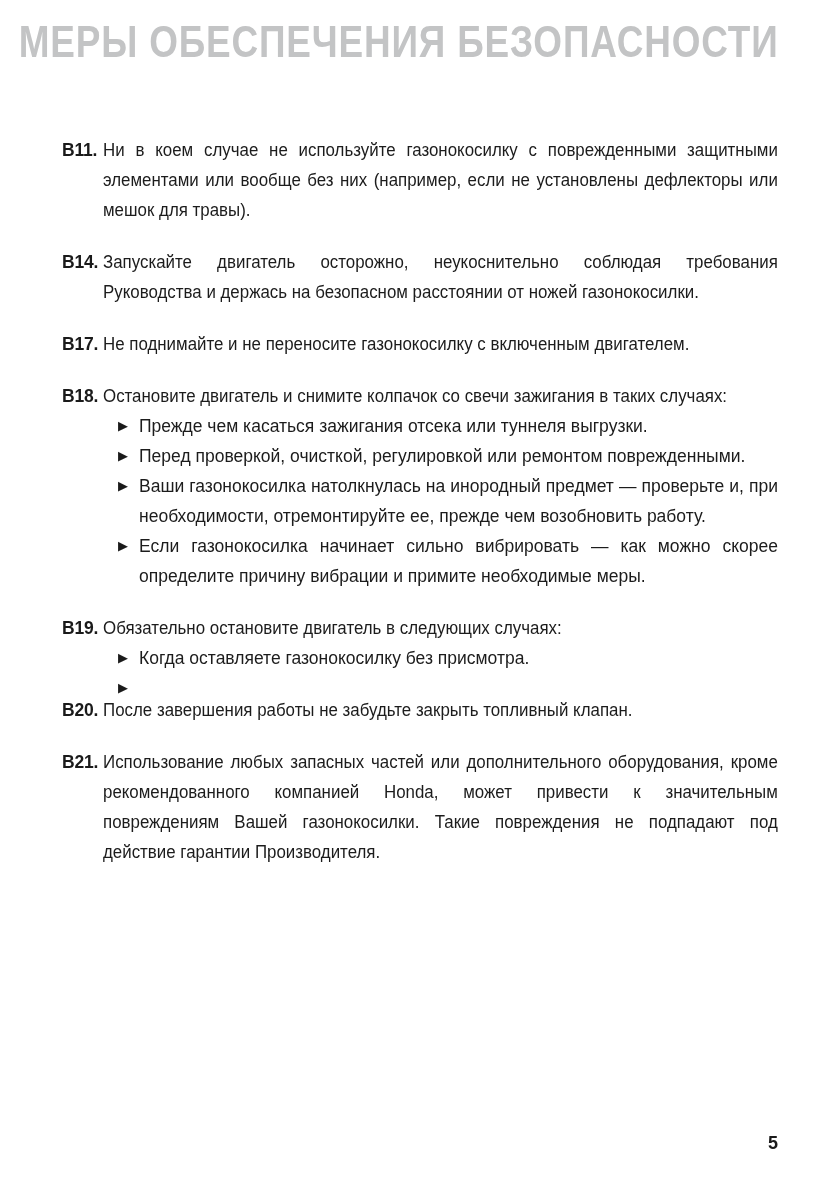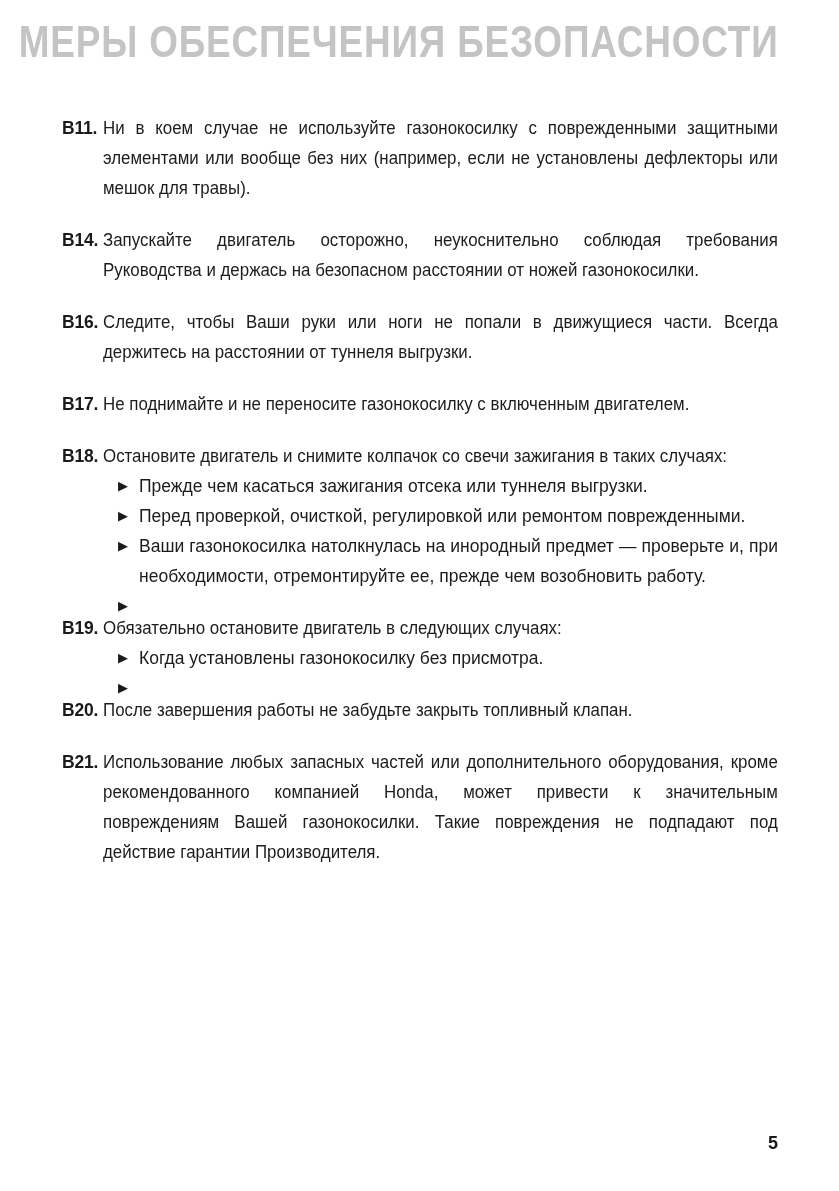--- a/index.html
+++ b/index.html
@@ -47,20 +47,21 @@
     left: 62px;
     top: 113px;
     width: 716px;
   }
 
   
   .clause {
     position: relative;
     padding-left: 41px;
     margin-bottom: 22px;
+    margin-top: 22px;
   }
   .clause:last-child { margin-bottom: 0; }
 
   .clause-label {
     position: absolute;
     left: 0;
     top: 0;
     width: 38px;
     font-weight: 700;
     font-size: 17.5px;
@@ -132,42 +133,38 @@
   <div class="content">
       <div class="clause">
         <div class="clause-label">B11.</div>
         <div class="clause-text">Ни в коем случае не используйте газонокосилку с поврежденными защит­ными элементами или вообще без них (например, если не установлены дефлекторы или мешок для травы).</div>
       </div>
       <div class="clause">
         <div class="clause-label">B14.</div>
         <div class="clause-text">Запускайте двигатель осторожно, неукоснительно соблюдая требования Руководства и держась на безопасном расстоянии от ножей газонокосилки.</div>
       </div>
       <div class="clause">
-        <div class="clause-label">B16.</div>
-        <div class="clause-text">Следите, чтобы Ваши руки или ноги не попали в движущиеся части. Всегда держитесь на расстоянии от туннеля выгрузки.</div>
-      </div>
-      <div class="clause">
         <div class="clause-label">B17.</div>
         <div class="clause-text nojustify">Не поднимайте и не переносите газонокосилку с включенным двигателем.</div>
       </div>
       <div class="clause">
         <div class="clause-label">B18.</div>
         <div class="clause-text nojustify">Остановите двигатель и снимите колпачок со свечи зажигания в таких случаях:</div>
         <ul class="bullets">
           <li class="bullet-item nojustify"><span class="bullet-marker">▶</span><span>Прежде чем касаться зажигания отсека или туннеля выгрузки.</span></li>
           <li class="bullet-item nojustify"><span class="bullet-marker">▶</span><span>Перед проверкой, очисткой, регулировкой или ремонтом поврежденными.</span></li>
           <li class="bullet-item"><span class="bullet-marker">▶</span><span>Ваши газонокосилка натолкнулась на инородный предмет — проверьте и, при необходимости, отремонтируйте ее, прежде чем возобновить работу.</span></li>
-          <li class="bullet-item"><span class="bullet-marker">▶</span></li>
+          <li class="bullet-item"><span class="bullet-marker">▶</span><span>Если газонокосилка начинает сильно вибрировать — как можно скорее определите причину вибрации и примите необходимые меры.</span></li>
         </ul>
       </div>
       <div class="clause">
         <div class="clause-label">B19.</div>
         <div class="clause-text nojustify">Обязательно остановите двигатель в следующих случаях:</div>
         <ul class="bullets">
-          <li class="bullet-item nojustify"><span class="bullet-marker">▶</span><span>Когда установлены газонокосилку без присмотра.</span></li>
+          <li class="bullet-item nojustify"><span class="bullet-marker">▶</span><span>Когда оставляете газонокосилку без присмотра.</span></li>
           <li class="bullet-item nojustify"><span class="bullet-marker">▶</span></li>
         </ul>
       </div>
       <div class="clause">
         <div class="clause-label">B20.</div>
         <div class="clause-text nojustify">После завершения работы не забудьте закрыть топливный клапан.</div>
       </div>
       <div class="clause">
         <div class="clause-label">B21.</div>
         <div class="clause-text">Использование любых запасных частей или дополнительного оборудования, кроме рекомендованного компанией Honda, может привести к значительным повреждениям Вашей газонокосилки. Такие повреждения не подпадают под действие гарантии Производителя.</div>

